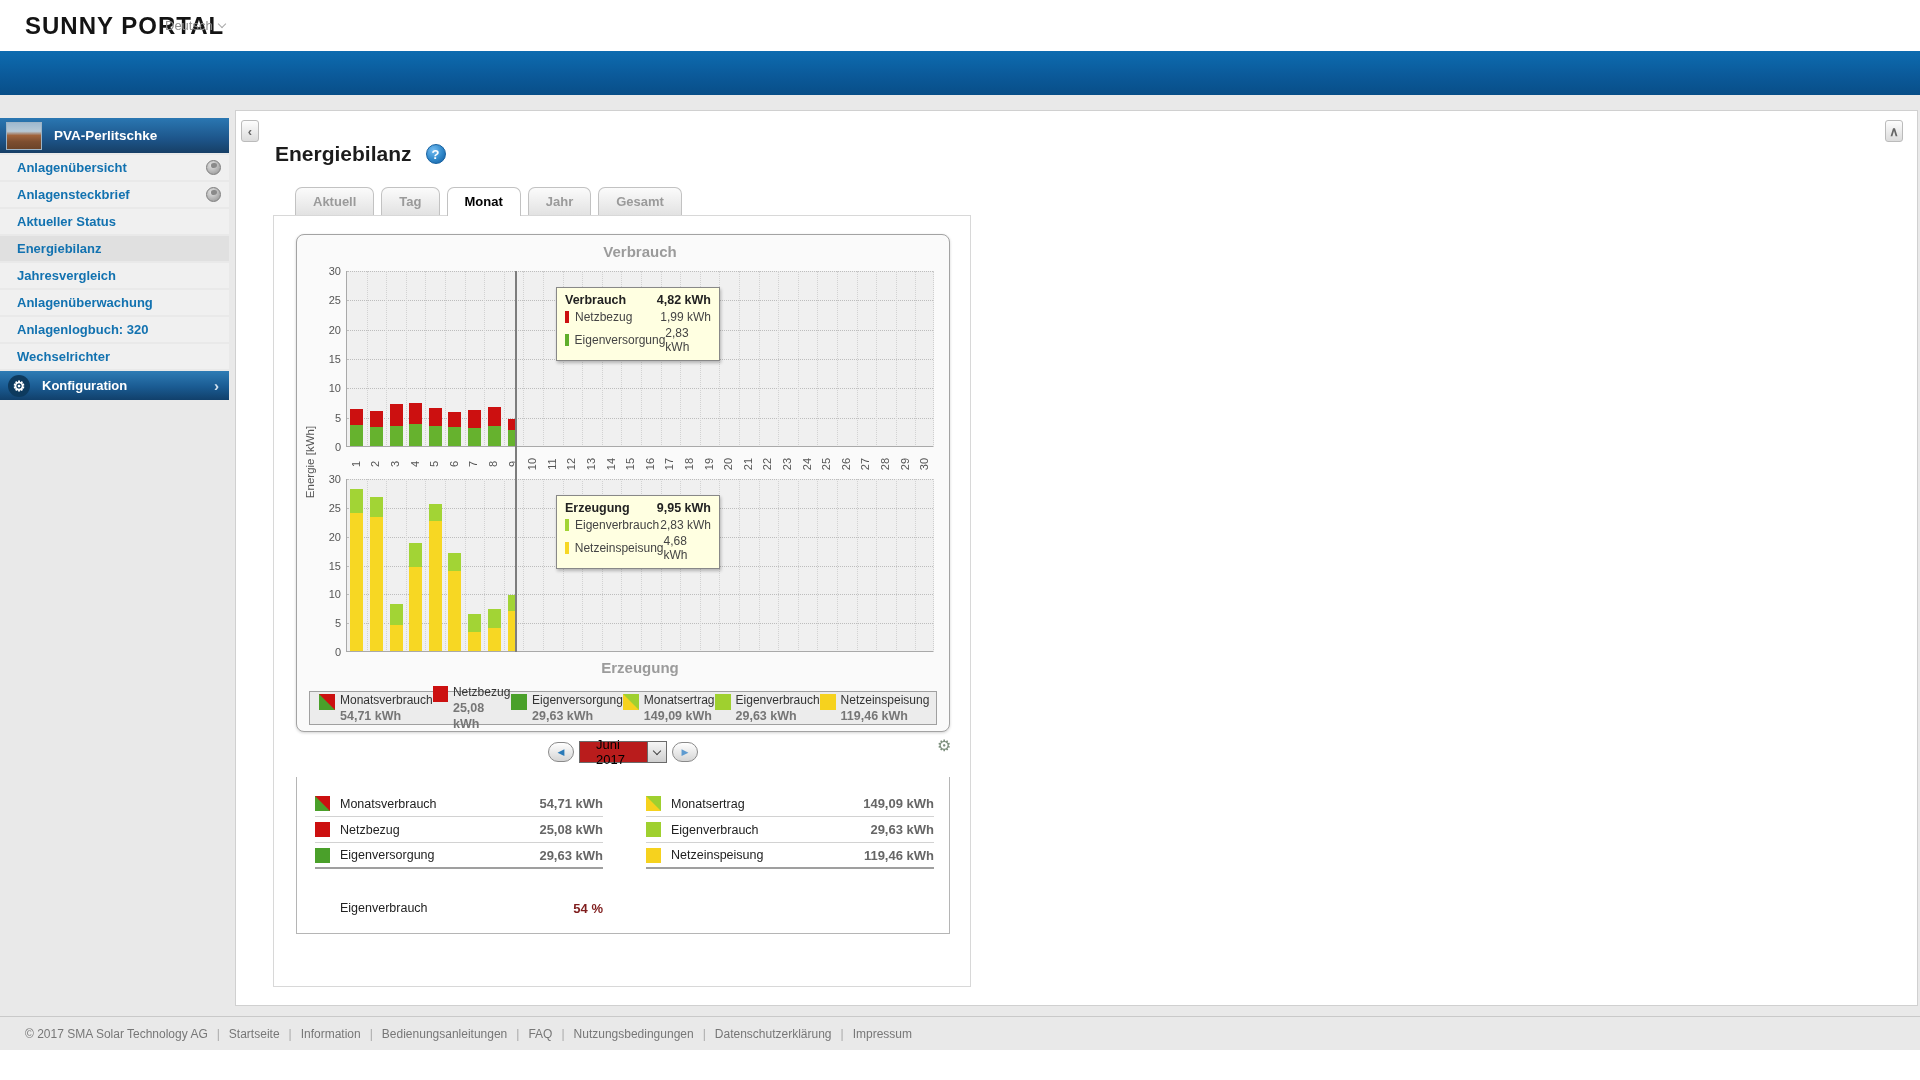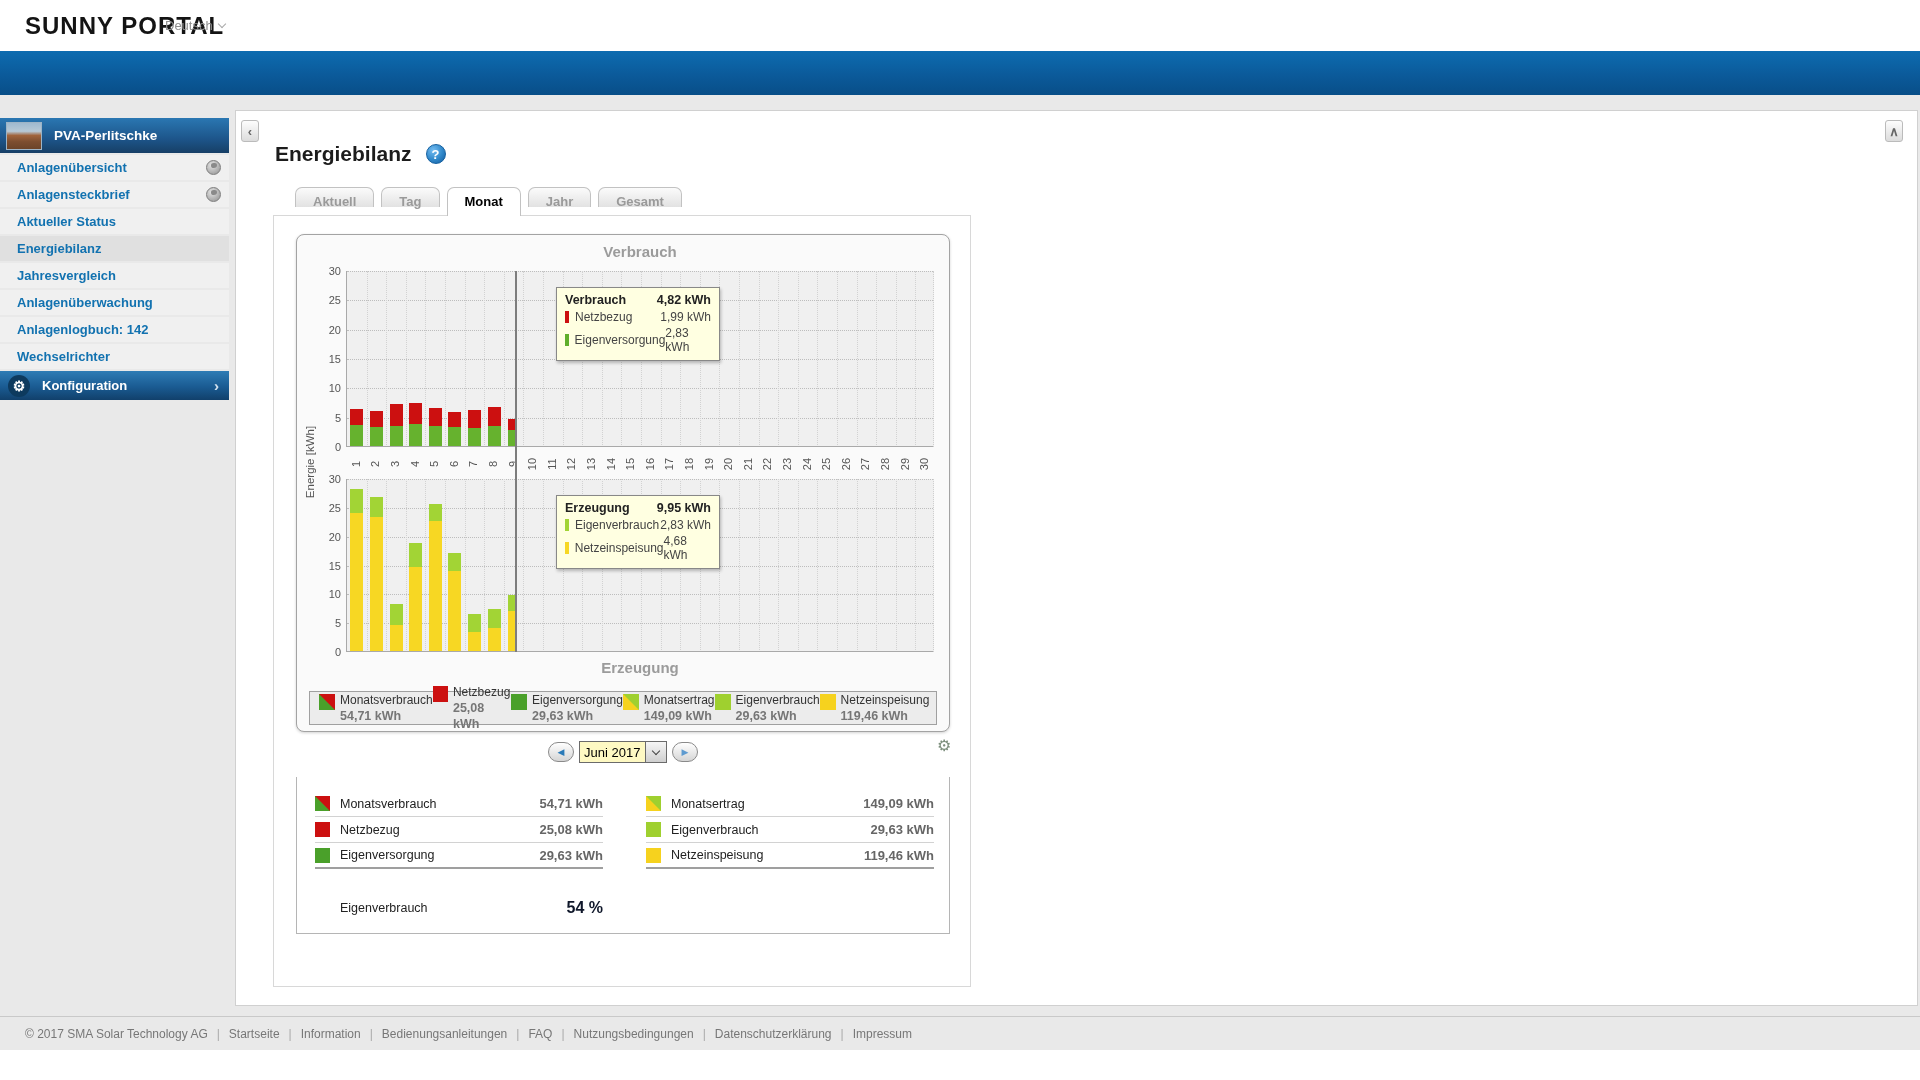--- a/index.html
+++ b/index.html
@@ -51,21 +51,21 @@
     background:linear-gradient(180deg,#fdfdfd,#dcdcdc); color:#666; font-size:13px; font-weight:bold;
     display:flex; align-items:center; justify-content:center; cursor:pointer; }
   .page-title { position:absolute; left:39px; top:31px; font-size:21px; font-weight:bold;
     color:#1c1c1c; display:flex; align-items:center; }
   .help-icon { width:20px; height:20px; border-radius:50%; margin-left:14px; border:1px solid #1460a0;
     background:radial-gradient(circle at 35% 30%, #74bdf2 0%, #2f87c9 55%, #125a9c 100%);
     color:#fff; font-size:13px; font-weight:bold; display:flex; align-items:center; justify-content:center;
     cursor:pointer; }
 
   .tabs { position:absolute; left:59px; top:76px; display:flex; gap:7px; }
-  .tab { height:20px; padding:0 17px; border:1px solid #c2c2c2; border-bottom:none;
+  .tab { height:28px; padding:0 17px; border:1px solid #c2c2c2; border-bottom:none;
     border-radius:7px 7px 0 0; background:linear-gradient(180deg,#fbfbfb,#e2e2e2);
     color:#9a9a9a; font-size:13px; font-weight:bold; line-height:27px; cursor:pointer; }
   .tab.active { background:#fff; color:#000; height:29px; position:relative; z-index:3; }
 
   .tab-box { position:absolute; left:37px; top:104px; width:698px; height:772px;
     border:1px solid #d8d8d8; background:#fff; }
 
   
   .chart-card { position:absolute; left:22px; top:18px; width:654px; height:498px;
     border:1px solid #a3a3a3; border-radius:8px; background:#fafafa;
@@ -104,22 +104,22 @@
   .lg-label { font-size:12px; color:#333; line-height:15px; }
   .lg-value { font-size:12.5px; font-weight:bold; color:#767676; line-height:16px; }
 
   
   .date-nav { position:absolute; left:0; top:524px; width:698px; height:24px;
     display:flex; align-items:center; justify-content:center; gap:5px; }
   .nav-btn { width:26px; height:20px; border:1px solid #8a8a8a; border-radius:10px;
     background:linear-gradient(180deg,#ffffff,#d5d5d5); display:flex; align-items:center;
     justify-content:center; font-size:9px; color:#2a7ab8; cursor:pointer; }
   .nav-btn.next { color:#5e9bd0; }
-  .month-select { height:22px; width:88px; border:1px solid #6b6b6b; background:#fef9c3;
-    display:flex; align-items:center; font-size:13px; color:#000; padding-left:4px; cursor:pointer; }
+  .month-select { height:22px; width:88px; border:1px solid #6b6b6b; background:#b91c1c;
+    display:flex; align-items:center; font-size:13px; color:#000; padding-left:16px; cursor:pointer; }
   .ms-arrow { width:21px; height:20px; margin-left:auto; border-left:1px solid #6b6b6b;
     background:linear-gradient(180deg,#f6f6f6,#cfcfcf); display:flex; align-items:center;
     justify-content:center; }
   .ms-arrow .chev { border-color:#444; }
   .gear { position:absolute; left:663px; top:520px; font-size:16px; color:#7d8f7d; cursor:pointer; }
 
   
   .bilanz { position:absolute; left:22px; top:561px; width:654px; }
   .bz-header { height:25px; background:linear-gradient(180deg,#fdfdfd,#dcdcdc);
     border:1px solid #aaa; border-radius:5px 5px 0 0; display:flex; align-items:center;
@@ -130,21 +130,21 @@
   .bz-body { position:relative; height:157px; background:#fff; border:1px solid #b5b5b5; border-top:none; }
   .bz-col { position:absolute; top:14px; width:288px; }
   .bz-col.left { left:18px; } .bz-col.right { left:349px; }
   .b-row { height:26px; display:flex; align-items:center; border-bottom:1px solid #d2d2d2; }
   .b-row.thick { border-bottom:2px solid #9f9f9f; }
   .b-icon { width:15px; height:15px; }
   .b-label { margin-left:10px; font-size:12.5px; color:#222; }
   .b-value { margin-left:auto; font-size:13px; font-weight:bold; color:#666; }
   .q-row { height:28px; margin-top:10px; display:flex; align-items:center; padding-left:25px; }
   .q-label { font-size:12.5px; color:#222; }
-  .q-value { margin-left:auto; font-size:16px; font-weight:bold; color:#0f172a; }
+  .q-value { margin-left:auto; font-size:13px; font-weight:bold; color:#7f1d1d; }
 
   
   .footer { position:absolute; left:0; top:1016px; width:1920px; height:34px;
     border-top:1px solid #c9c9c9; background:#e9e9e9; display:flex; align-items:center;
     padding-left:25px; font-size:12px; color:#777; }
   .footer .sep { color:#aaa; margin:0 9px; }
   .footer .flink { cursor:pointer; }
   .bottom-white { position:absolute; left:0; top:1050px; width:1920px; height:30px; background:#fff; }
 </style>
 </head>
@@ -165,21 +165,21 @@
     <div class="sb-thumb"></div>
     <div class="sb-title">PVA-Perlitschke</div>
   </div>
   <div id="sidebar-items">
       <div class="sb-item"><span>Anlagenübersicht</span><span class="globe"></span></div>
       <div class="sb-item"><span>Anlagensteckbrief</span><span class="globe"></span></div>
       <div class="sb-item"><span>Aktueller Status</span></div>
       <div class="sb-item active"><span>Energiebilanz</span></div>
       <div class="sb-item"><span>Jahresvergleich</span></div>
       <div class="sb-item"><span>Anlagenüberwachung</span></div>
-      <div class="sb-item"><span>Anlagenlogbuch: 142</span></div>
+      <div class="sb-item"><span>Anlagenlogbuch: 320</span></div>
       <div class="sb-item"><span>Wechselrichter</span></div>
     </div>
   <div class="sb-config">
     <div class="cfg-circle">⚙</div>
     <div class="cfg-label">Konfiguration</div>
     <div class="cfg-arrow">›</div>
   </div>
 </div>
 
 <div class="main-panel">

